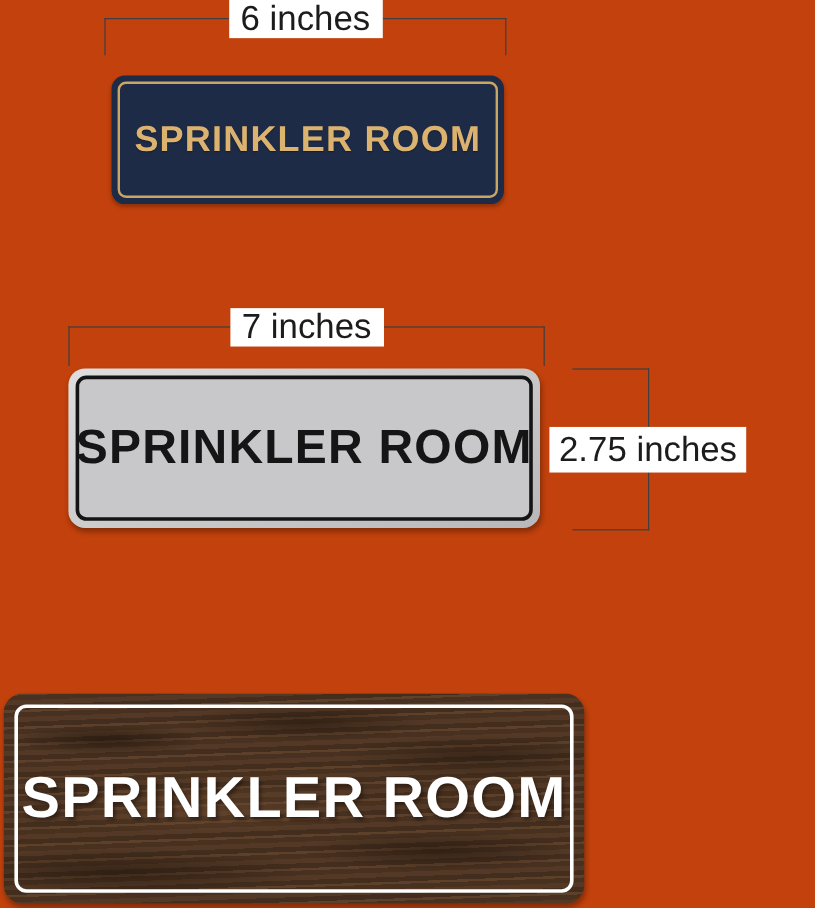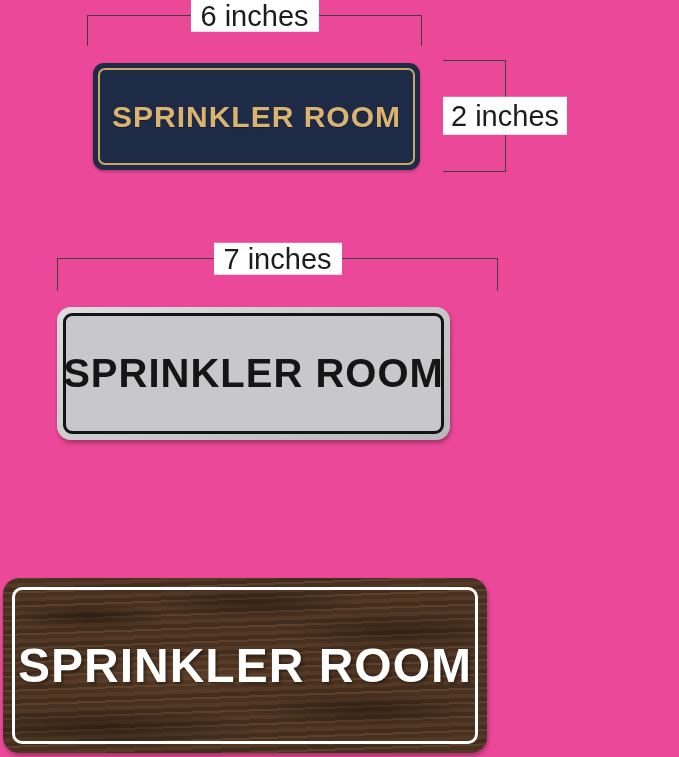--- a/index.html
+++ b/index.html
@@ -1,17 +1,17 @@
 <!DOCTYPE html>
 <html><head>
 <meta charset="utf-8">
 <style>
   html,body{margin:0;padding:0;background:#ffffff;}
   #canvas{
-    position:relative;width:679px;height:757px;background:#ec4899;overflow:hidden;
+    position:relative;width:679px;height:757px;background:#c2410c;overflow:hidden;
     font-family:"Liberation Sans","DejaVu Sans",sans-serif;
   }
   
   .dim{position:absolute;border:0 solid #3f3f3f;}
   .dim-w{border-top-width:1px;border-left-width:1px;border-right-width:1px;}
   .dim-h{border-top-width:1px;border-right-width:1px;border-bottom-width:1px;}
   .dim-label{
     position:absolute;background:#ffffff;color:#1c1c1c;
     font-size:29px;line-height:1.05;white-space:nowrap;padding:1px 10px;
   }
@@ -73,34 +73,34 @@
   <div class="dim dim-w" style="left:87px;top:15px;width:333px;height:30px;">
     <span class="dim-label">6 inches</span>
   </div>
 
   <div class="sign sign1">
     <div class="sign-inner">
       <span>SPRINKLER ROOM</span>
     </div>
   </div>
 
-  <div class="dim dim-h" style="left:443px;top:60px;width:62px;height:110px;">
-    <span class="dim-label">2 inches</span>
-  </div>
 
-  <div class="dim dim-w" style="left:57px;top:258px;width:395px;height:32px;padding-left:44px;">
+  <div class="dim dim-w" style="left:57px;top:272px;width:395px;height:32px;">
     <span class="dim-label">7 inches</span>
   </div>
 
   <div class="sign sign2">
     <div class="sign-inner">
       <span>SPRINKLER ROOM</span>
     </div>
   </div>
 
+  <div class="dim dim-h" style="left:477px;top:307px;width:63px;height:133px;">
+    <span class="dim-label">2.75 inches</span>
+  </div>
 
 
   <div class="sign sign3">
     <div class="sign-inner">
       <span>SPRINKLER ROOM</span>
     </div>
   </div>
 
 
 </div>

